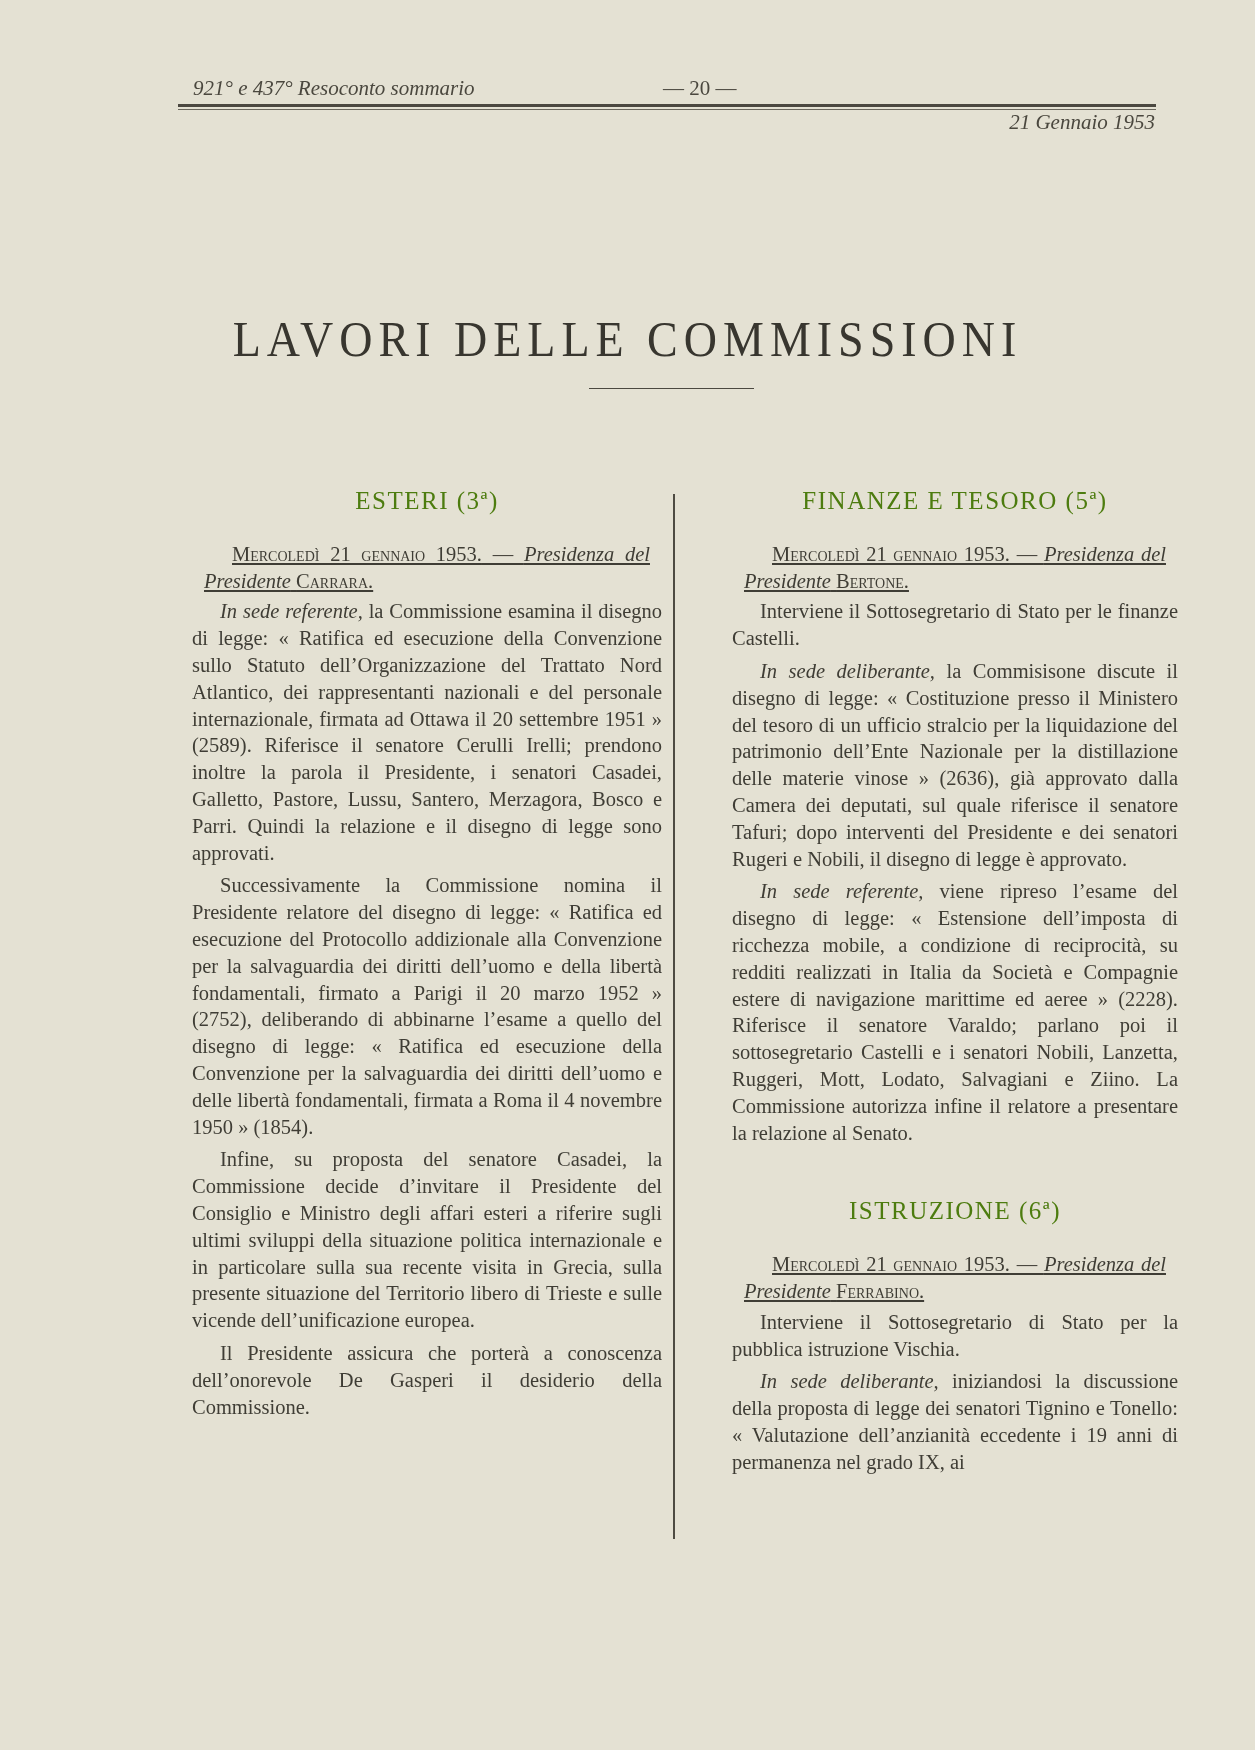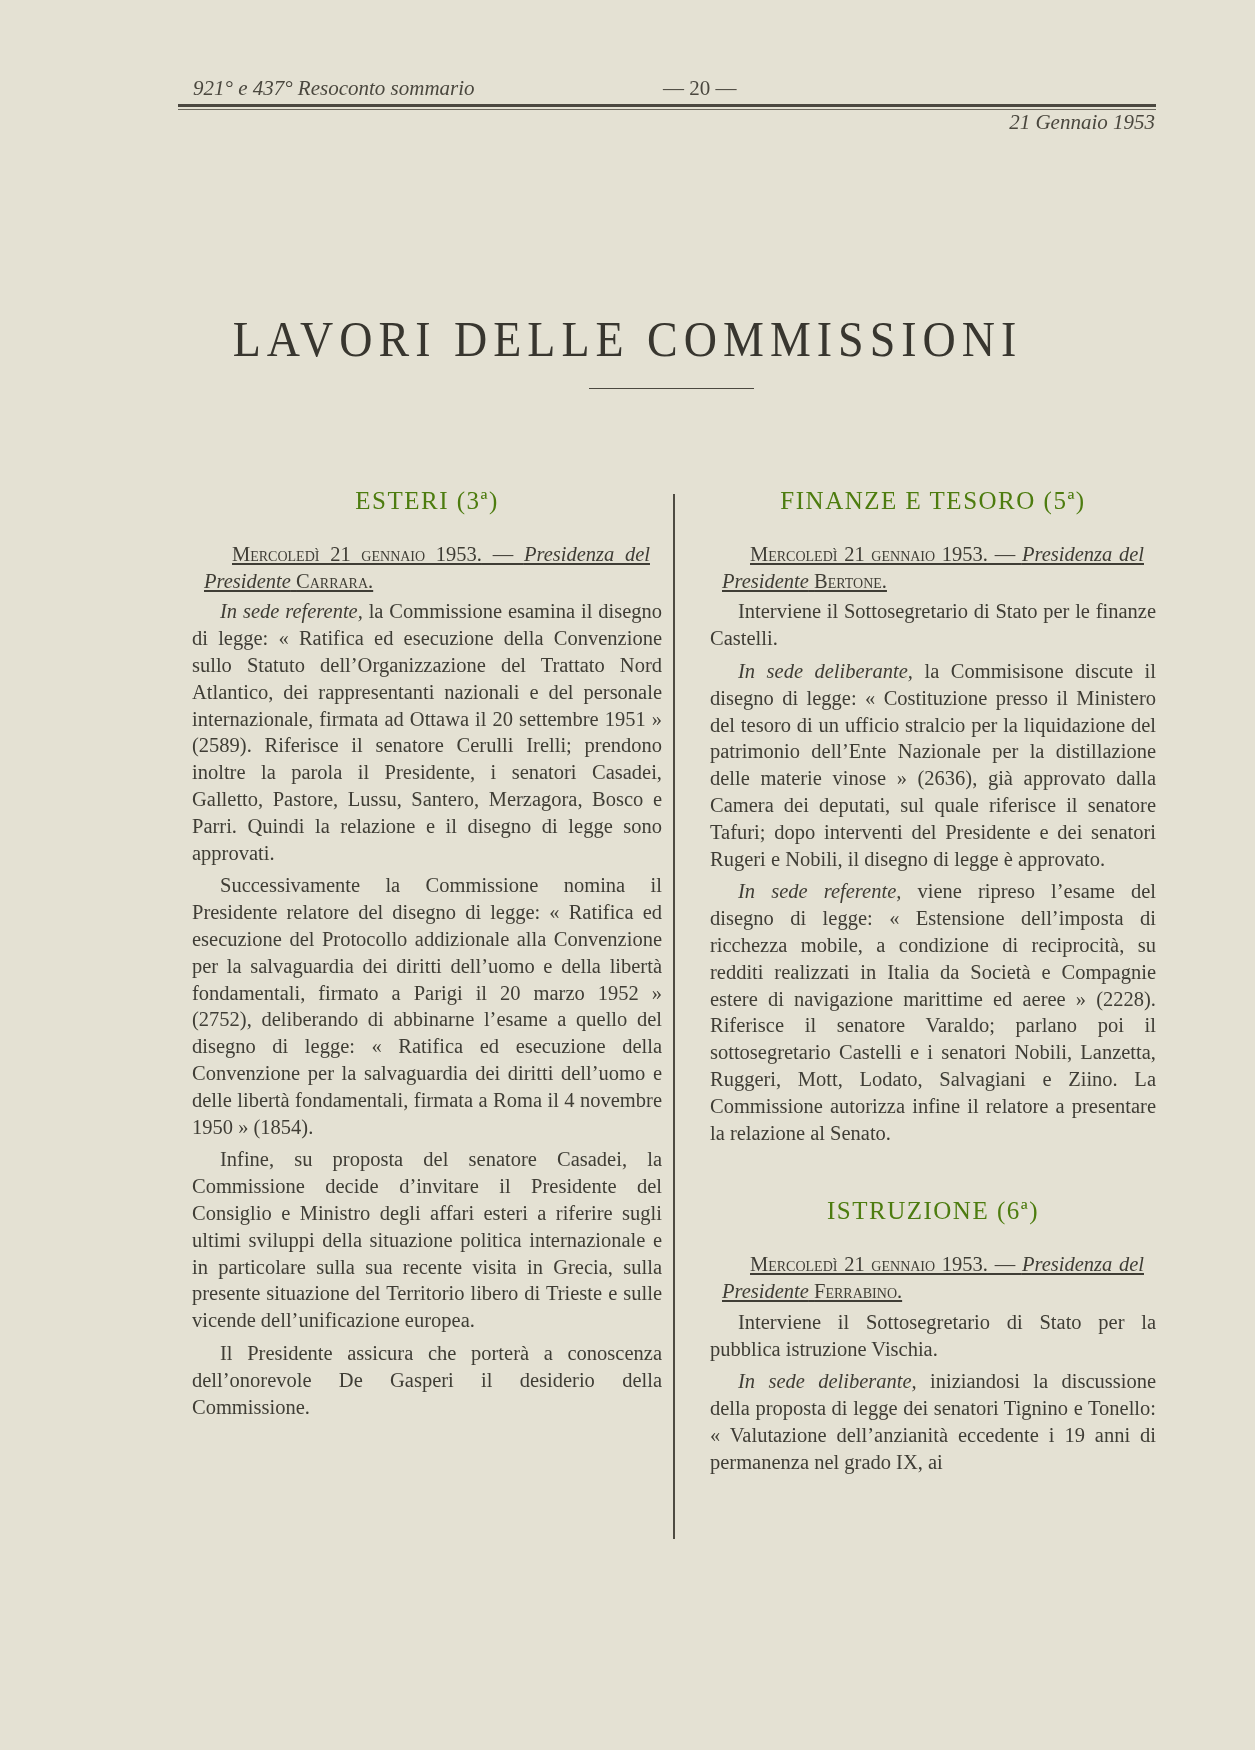--- a/index.html
+++ b/index.html
@@ -24,21 +24,21 @@
 
   .main-title {
     position: absolute; left: 0; top: 312px; width: 1255px; text-align: center;
     font-family: "Liberation Serif", serif; font-size: 46px; letter-spacing: 6px; color: #38362f;
     transform: scaleY(1.1);
   }
   .title-rule { position: absolute; left: 589px; top: 388px; width: 165px; height: 1px; background: #4b4840; }
 
   .col { position: absolute; top: 480px; width: 470px; font-family: "Liberation Serif", serif; font-size: 20.5px; line-height: 26.8px; color: #3f3d35; }
   .col.left { left: 192px; }
-  .col.right { left: 710px; width: 446px; }
+  .col.right { left: 732px; width: 446px; }
   .divider { position: absolute; left: 673px; top: 494px; width: 1.5px; height: 1045px; background: #4e4b42; }
 
   .sec-title { text-align: center; font-size: 25px; letter-spacing: 1.5px; margin: 8px 0 26px 0; color: #4d7c0f; }
   .meta { text-align: justify; margin: 12px; text-decoration: underline; }
   .sc { font-variant: small-caps; }
   .it { font-style: italic; }
   p { margin: 0 0 6px 0; text-indent: 28px; text-align: justify; hyphens: none; }
   p.meta { text-indent: 28px; margin-bottom: 4px; }
   .gap { height: 38px; }
 </style>

